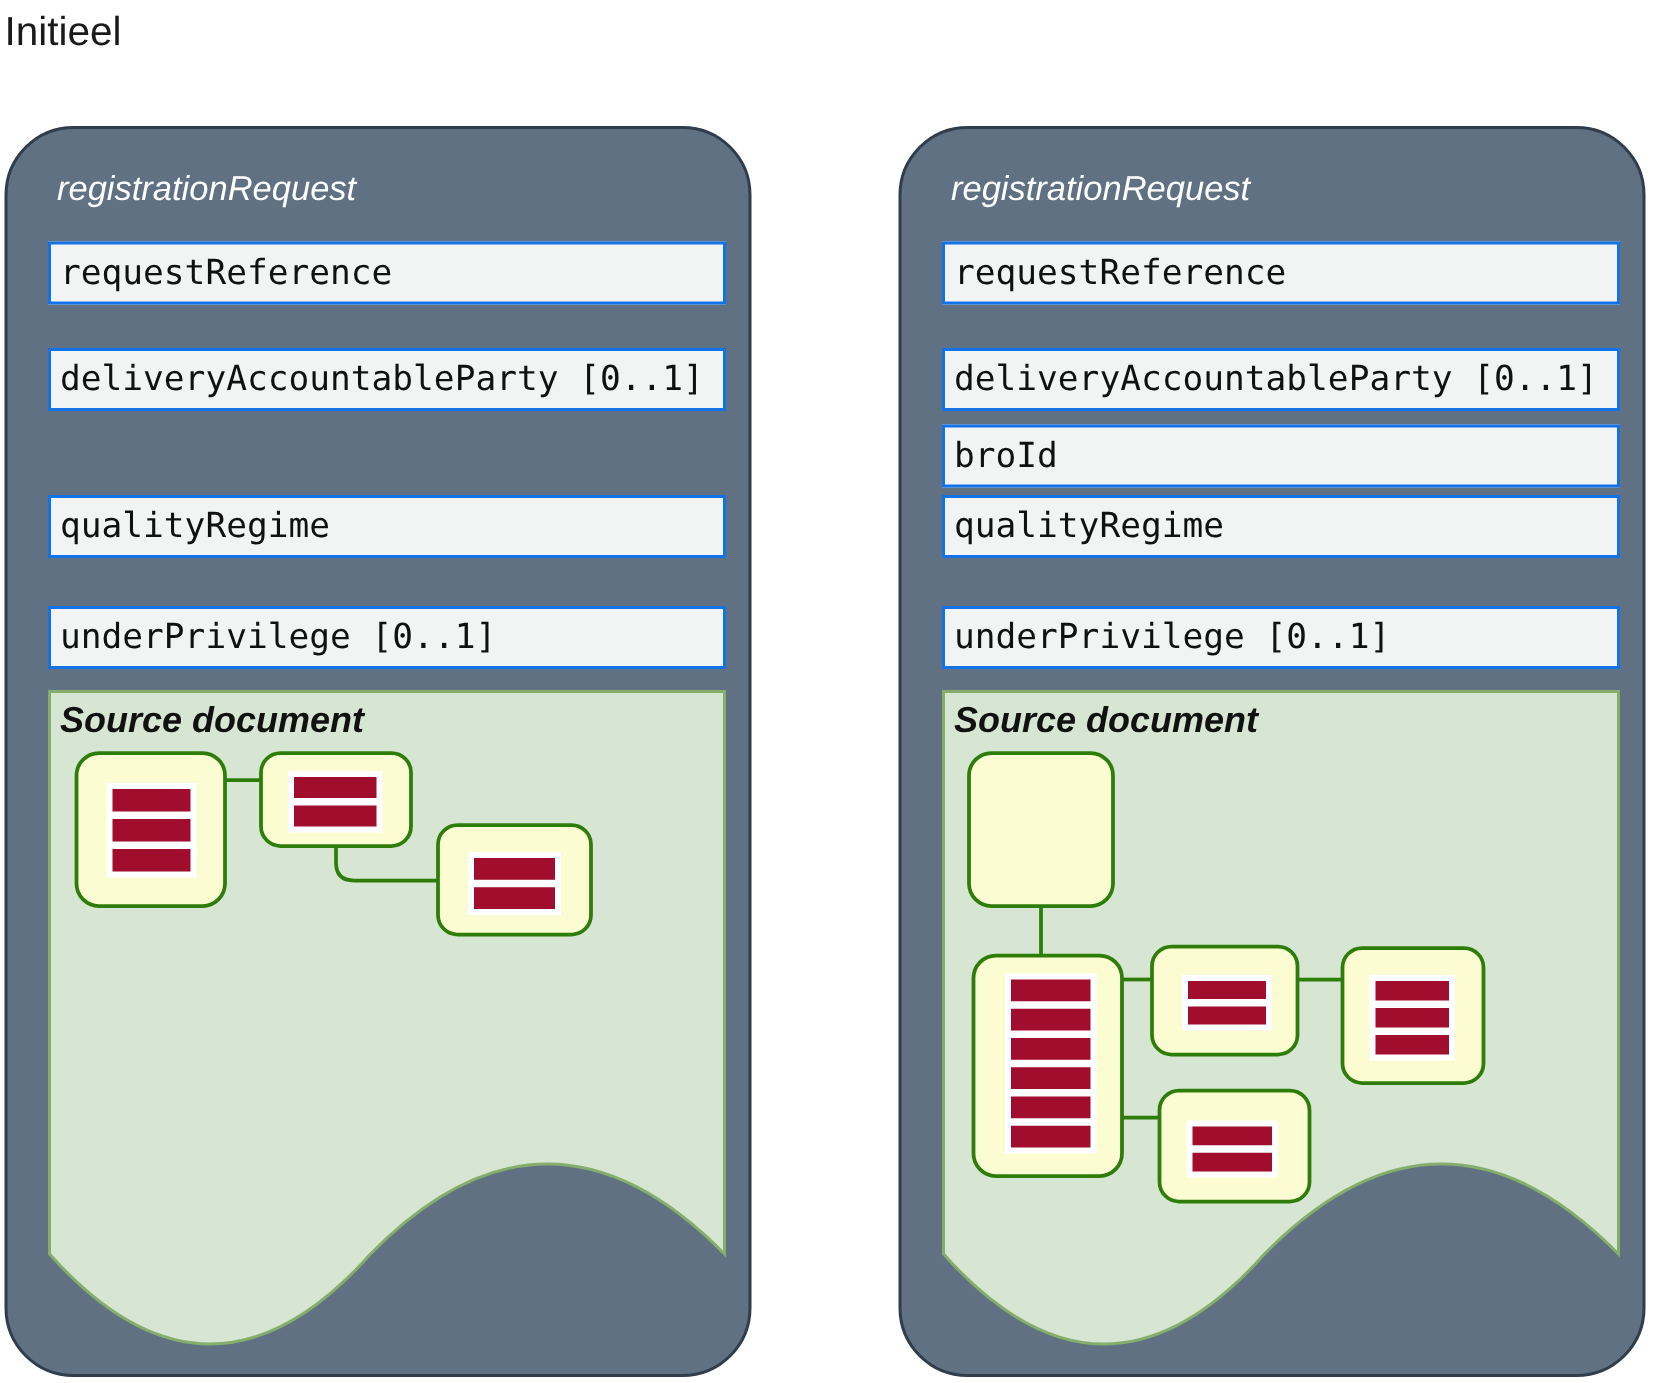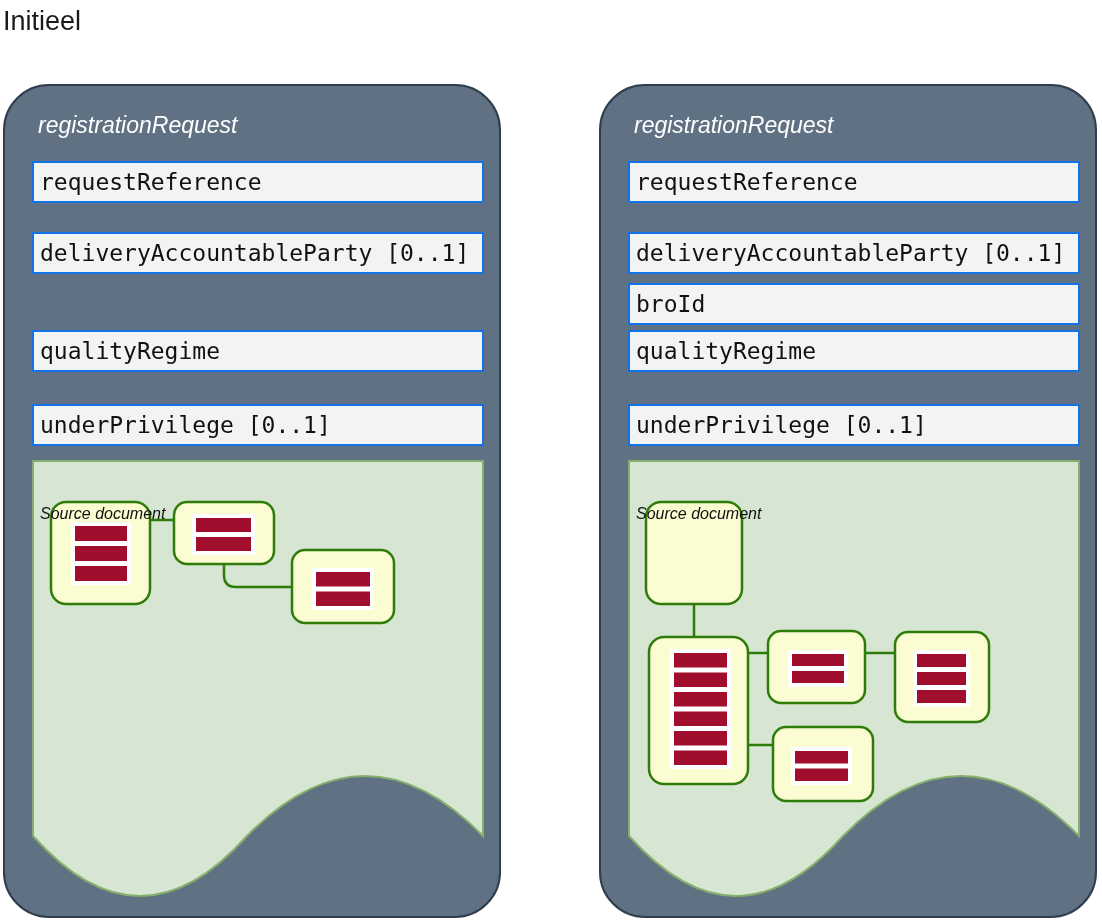--- a/index.html
+++ b/index.html
@@ -24,22 +24,22 @@
   .field{position:absolute;left:27px;width:452px;height:42px;box-sizing:border-box;
          background:var(--field-bg);border:2px solid var(--field-border);
          font-family:"DejaVu Sans Mono","Liberation Mono",monospace;
          font-size:23px;line-height:39px;color:var(--field-text);
          padding-left:6px;white-space:nowrap;overflow:hidden;}
   .row1{top:75px;}.row2{top:146px;}.row3{top:197px;}.row4{top:244px;}.row5{top:318px;}
 
   .source-doc{position:absolute;left:27px;top:374px;width:452px;height:444px;}
   .source-doc svg{position:absolute;left:0;top:0;}
   .source-label{position:absolute;left:8px;top:7px;
-                font-size:16px;font-weight:normal;font-style:italic;
-                color:#111111;margin-top:38px;}
+                font-size:24px;font-weight:bold;font-style:italic;
+                color:#111111;}
 
   
   .green-area{fill:var(--green-bg);stroke:var(--green-border);stroke-width:2;}
   .node{fill:var(--node-fill);stroke:var(--node-border);stroke-width:2.5;}
   .connector{fill:none;stroke:var(--node-border);stroke-width:2.5;}
   .bar-bg{fill:#ffffff;}
   .bar{fill:var(--bar-red);}
 </style>
 </head>
 <body>

